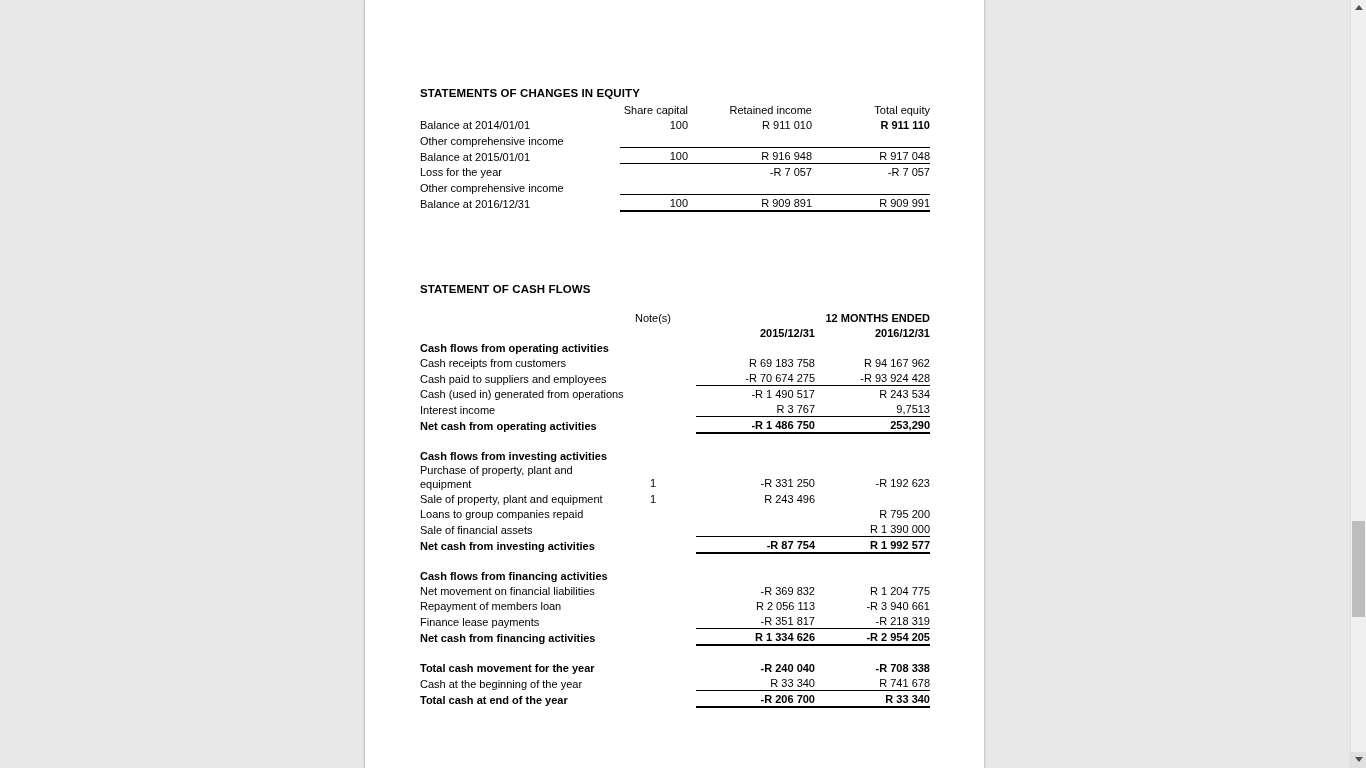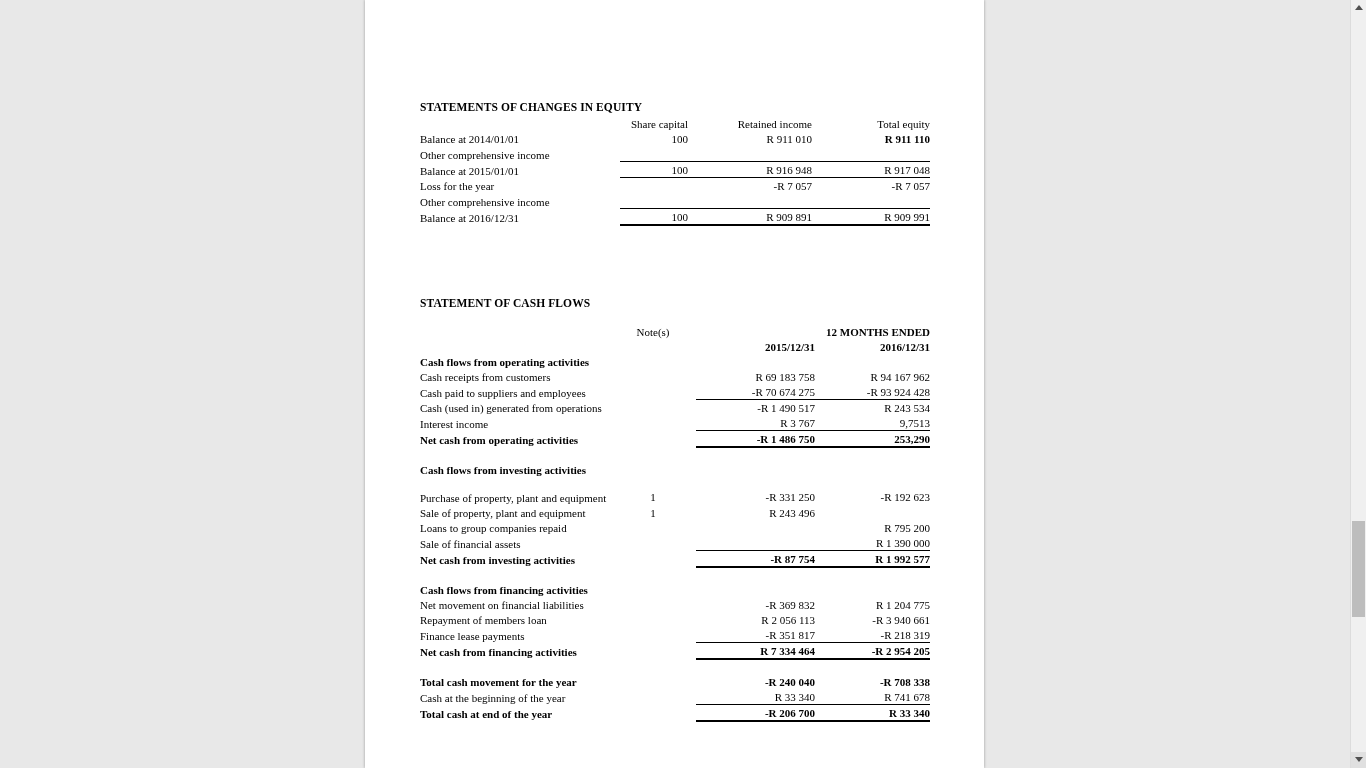--- a/index.html
+++ b/index.html
@@ -29,26 +29,25 @@
     top: 0;
     width: 619px;
     height: 768px;
     background: #ffffff;
     box-shadow: -1px 0 2px rgba(0,0,0,0.16), 1px 0 2px rgba(0,0,0,0.16);
   }
 
   .sheet {
     position: absolute;
     left: 55px;
-    top: 14px;
+    top: 0;
     width: 556px;
     height: 544px;
     font-size: 11px;
     color: #000;
-    font-family: Liberation Serif, serif;
   }
 
   
   .section-title {
     position: absolute;
     font-weight: bold;
     font-size: 11.5px;
     letter-spacing: 0.1px;
     white-space: nowrap;
   }
@@ -345,21 +344,21 @@
           </tr>
           <tr>
             <td class="c-label">Finance lease payments</td>
             <td class="c-note"></td>
             <td class="c-num">-R 351 817</td>
             <td class="c-num">-R 218 319</td>
           </tr>
           <tr>
             <td class="c-label bold">Net cash from financing activities</td>
             <td></td>
-            <td class="c-num bold rule-thin-top">R 7 334 464</td>
+            <td class="c-num bold rule-thin-top">R 1 334 626</td>
             <td class="c-num bold rule-thin-top">-R 2 954 205</td>
           </tr>
           <tr style="height:3px;">
             <td style="height:3px;"></td>
             <td style="height:3px;"></td>
             <td class="rule-thick-top" style="height:3px;"></td>
             <td class="rule-thick-top" style="height:3px;"></td>
           </tr>
           <tr class="spacer">
             <td></td>

